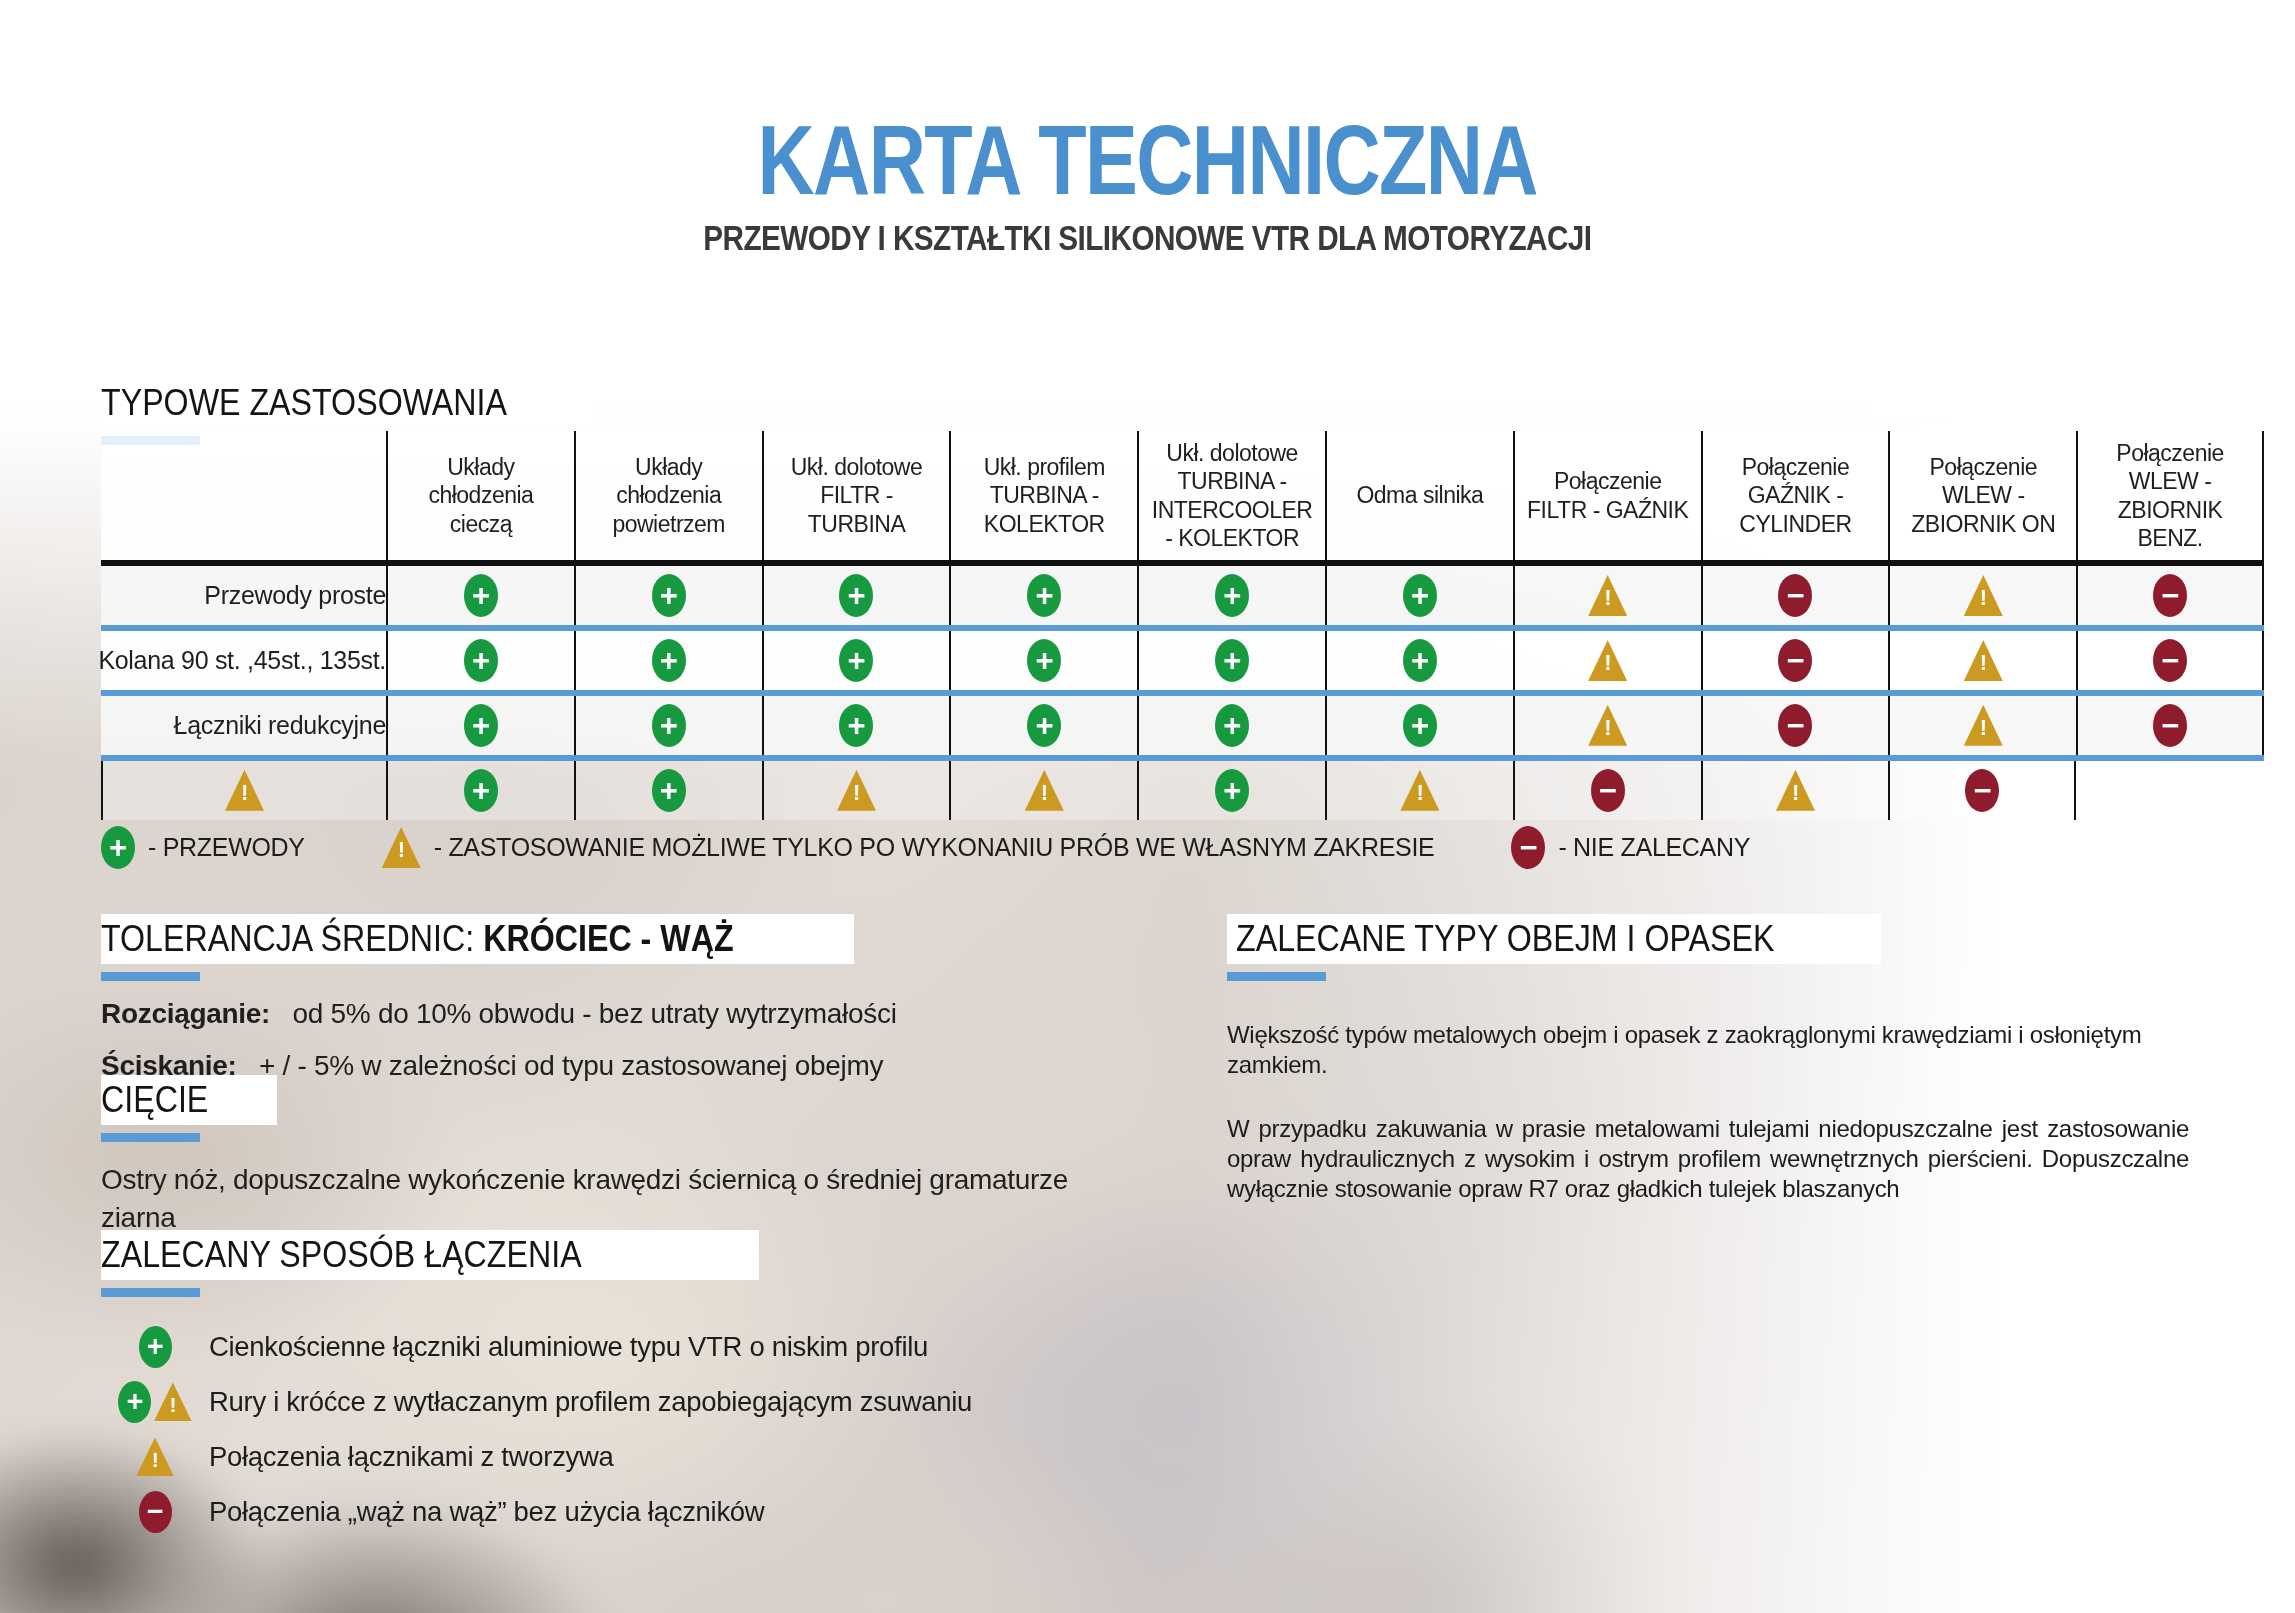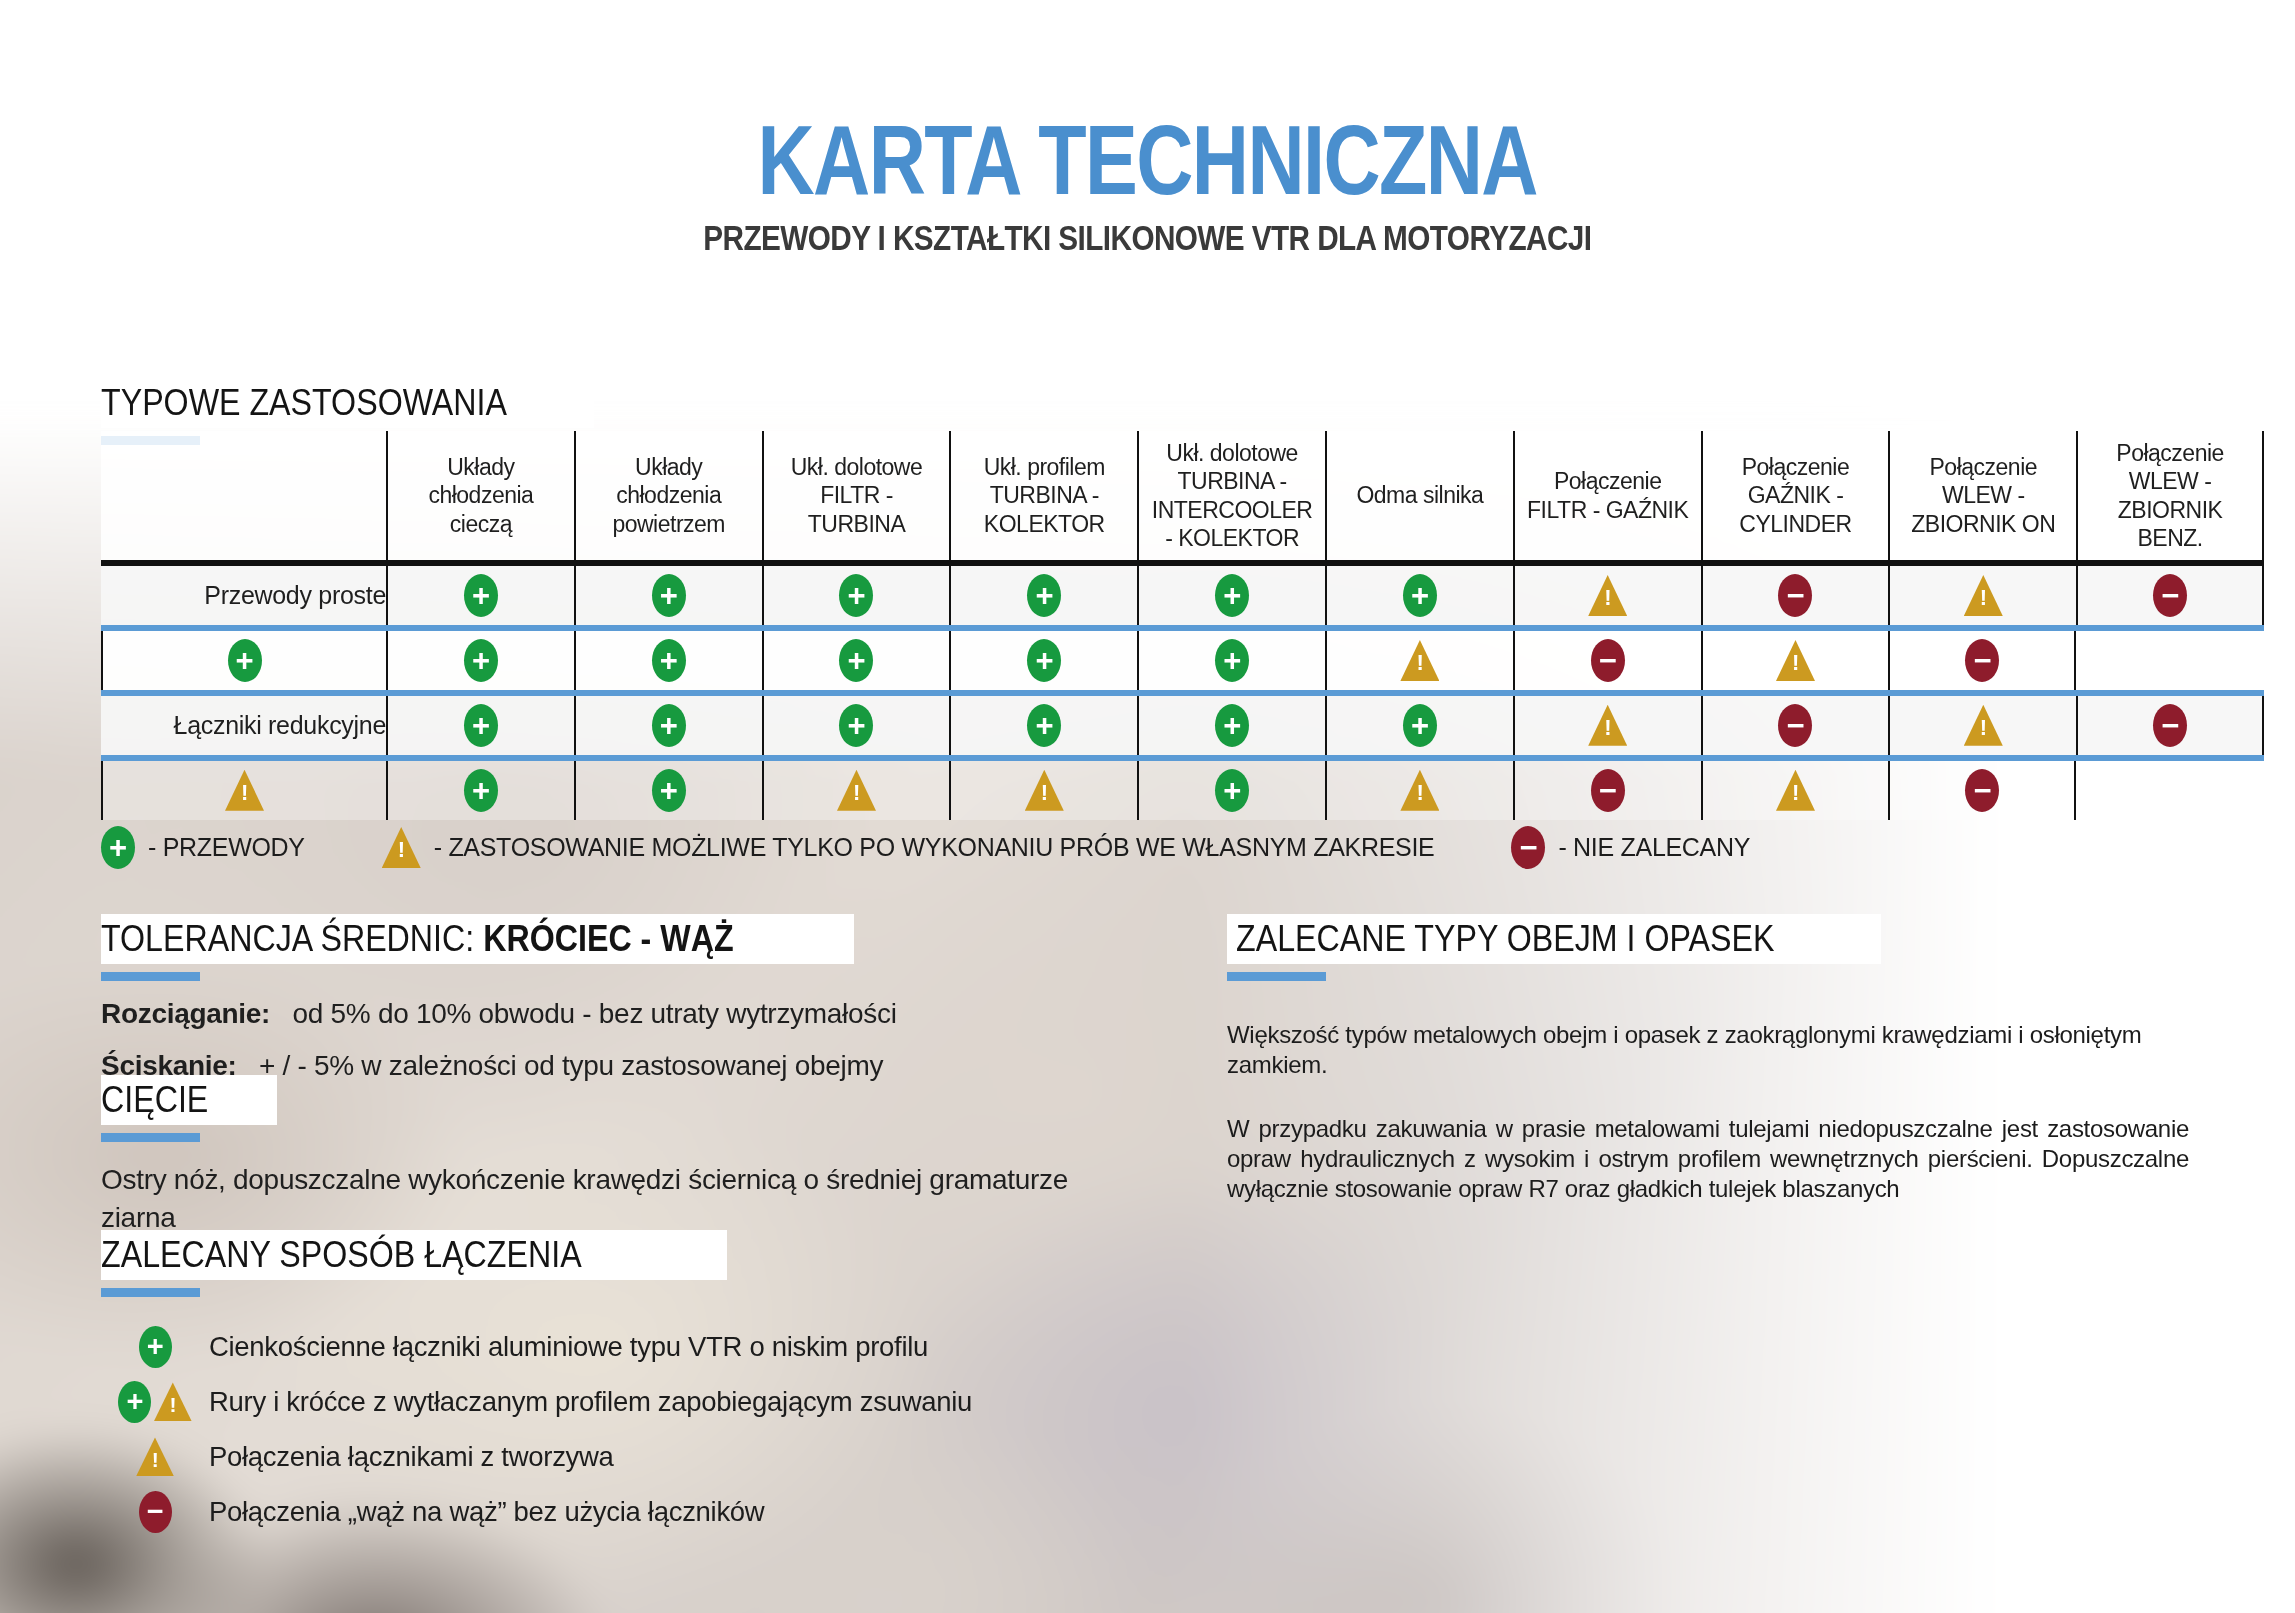--- a/index.html
+++ b/index.html
@@ -95,21 +95,21 @@
   
   .legend{position:absolute;left:101px;top:826px;display:flex;align-items:center;gap:77px;}
   .lg{display:flex;align-items:center;gap:13px;font-size:25px;color:#1c1c1c;white-space:nowrap;}
   .lbl{font-weight:bold;}
   #tolerancja{left:101px;top:874px;width:1060px;}
   #tolerancja .lines{margin-top:17px;}
   #tolerancja .line{margin-bottom:19.6px;font-size:28px;}
   #ciecie{left:101px;top:1035px;width:1021px;}
   #ciecie p{margin-top:18.3px;font-size:28px;line-height:1.35;}
   #zalecany{left:101px;top:1190px;width:1047px;}
-  #zalecany .headband{padding-right:74px;}
+  #zalecany .headband{padding-right:106px;}
   .join-list{margin-top:22px;}
   .ji{display:flex;align-items:center;height:55px;font-size:27.5px;color:#1c1c1c;}
   .ji .ics{width:108px;display:flex;align-items:center;justify-content:center;gap:2.6px;flex:none;}
   .ji .ic.plus,.ji .ic.minus{width:33px;height:42px;font-size:29px;}
   .ji .ic.warn{width:38px;height:39px;font-size:21px;}
   #obejmy{left:1227px;top:874px;width:962px;}
   #obejmy .headband{padding-left:9.2px;}
   #obejmy p{font-size:24px;line-height:1.25;color:#1c1c1c;}
   #obejmy .p1{margin-top:39px;}
   #obejmy .p2{margin-top:34px;text-align:justify;}
@@ -174,20 +174,21 @@
           </div>
           <div class="td">
             <span class="ic warn">!</span>
           </div>
           <div class="td">
             <span class="ic minus">−</span>
           </div>
         </div>
         <div class="sep"></div>
         <div class="trow r1">
+          <div class="tlabel">Kolana 90 st. ,45st., 135st.</div>
           <div class="td">
             <span class="ic plus">+</span>
           </div>
           <div class="td">
             <span class="ic plus">+</span>
           </div>
           <div class="td">
             <span class="ic plus">+</span>
           </div>
           <div class="td">

